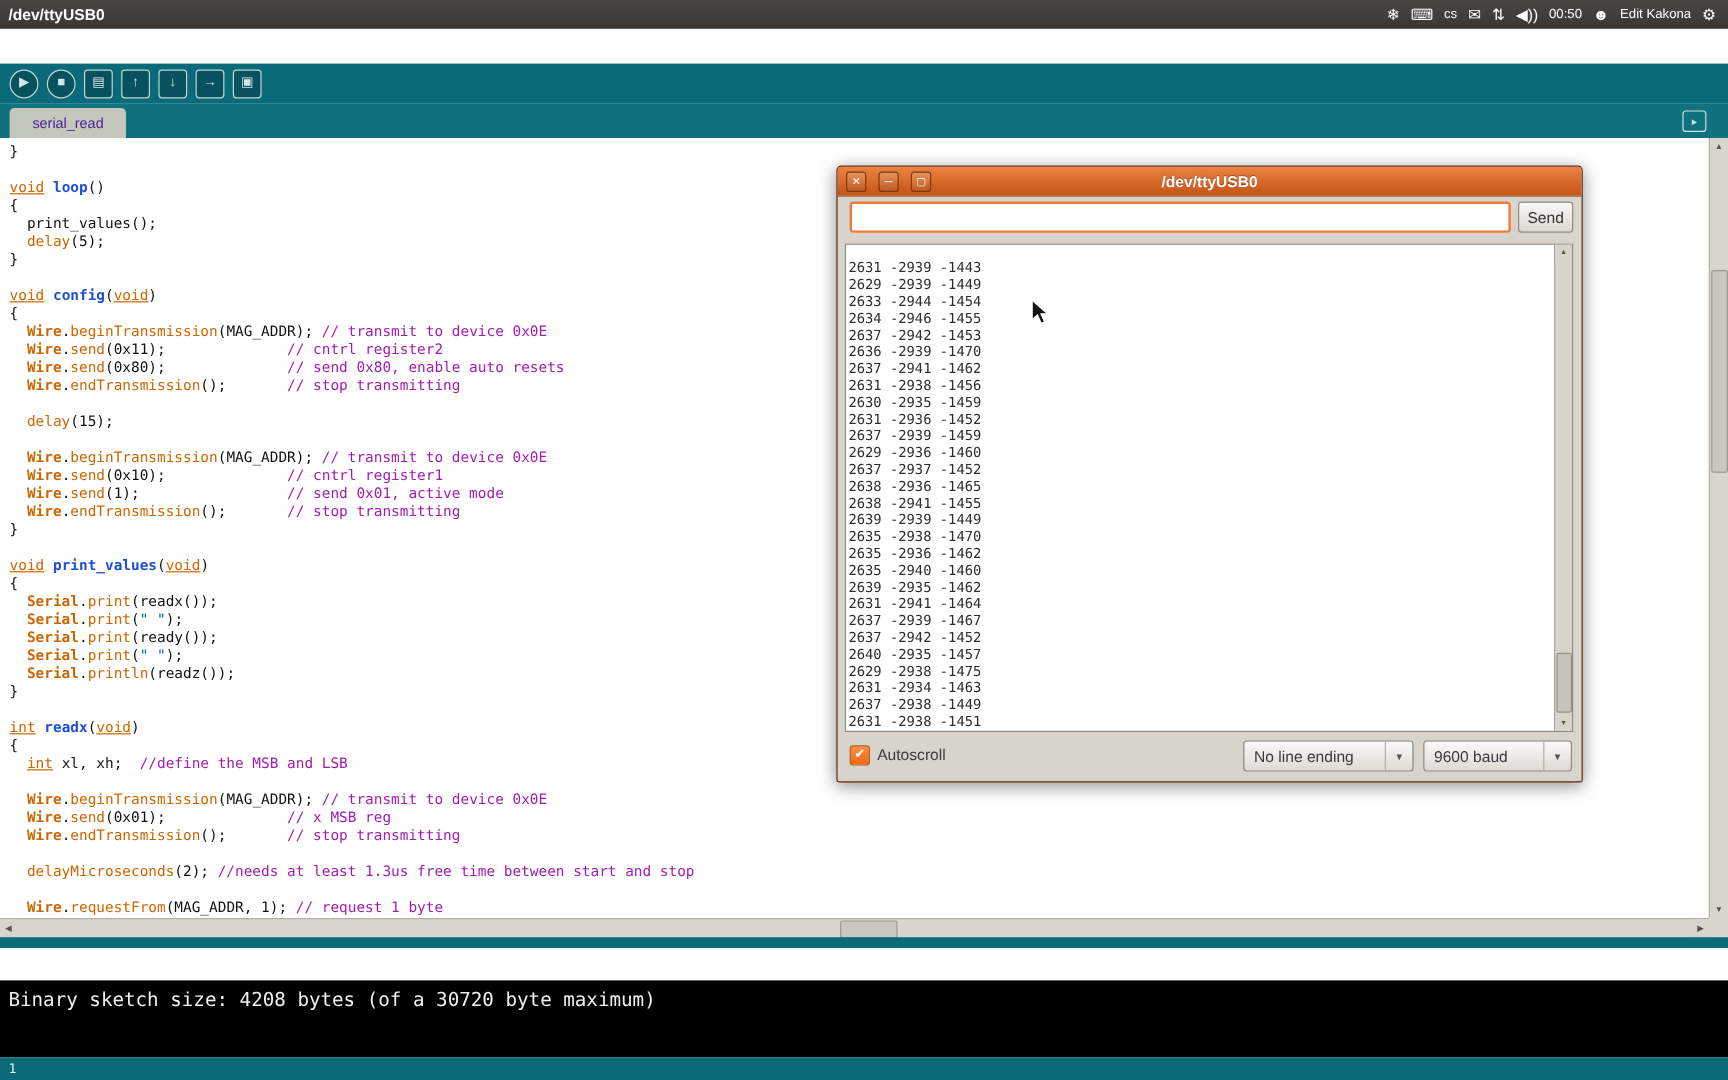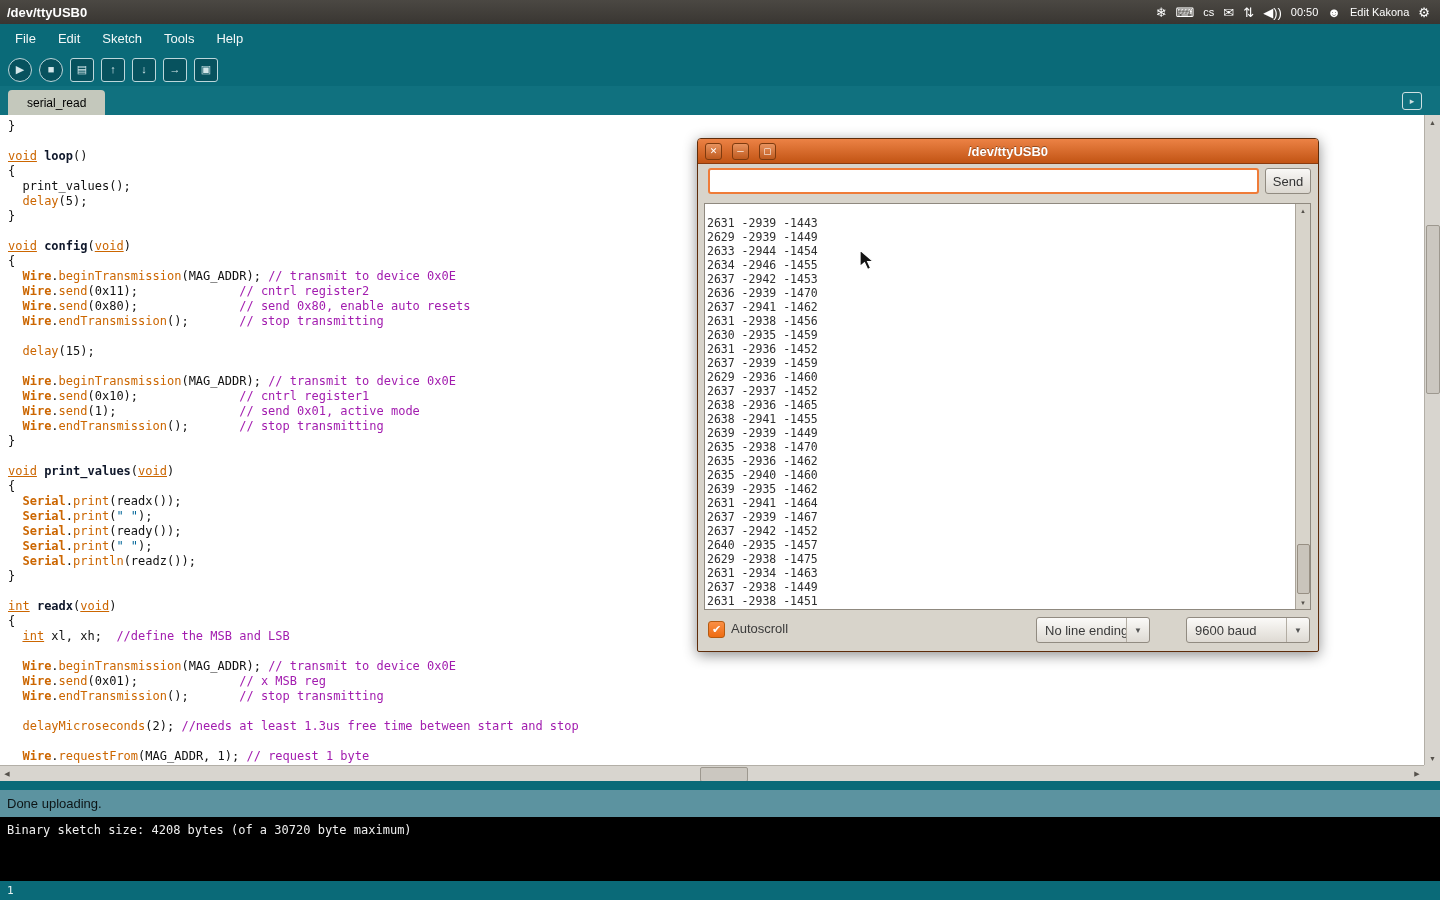--- a/index.html
+++ b/index.html
@@ -21,51 +21,51 @@
 
   .toolbar{position:absolute;left:0;top:53px;width:1440px;height:33px;background:#0a6a78;
            display:flex;align-items:center;gap:7px;padding-left:8px;box-sizing:border-box;}
   .tb-btn{width:22px;height:22px;display:flex;align-items:center;justify-content:center;background:#07525e;cursor:pointer;}
   .tb-btn.round{border:1px solid #bcd7db;border-radius:50%;}
   .tb-btn.square{border:1px solid #bcd7db;border-radius:3px;}
   .tb-glyph{color:#d3e6e9;font-size:11px;line-height:1;}
 
   .tabbar{position:absolute;left:0;top:86px;width:1440px;height:29px;background:#10717f;}
   .tab{position:absolute;left:8px;bottom:0;height:25px;background:#c4c8bc;border-radius:4px 4px 0 0;
-       padding:0 19px;display:flex;align-items:center;font-size:12px;color:#000000;cursor:pointer;}
+       padding:0 19px;display:flex;align-items:center;font-size:12px;color:#4c1d95;cursor:pointer;}
   .tab-menu{position:absolute;right:18px;top:6px;width:18px;height:16px;border:1px solid #cfe0e2;border-radius:3px;
             display:flex;align-items:center;justify-content:center;color:#cfe0e2;font-size:9px;cursor:pointer;}
 
   
   .editor{position:absolute;left:0;top:115px;width:1424px;height:650px;background:#fff;overflow:hidden;cursor:text;}
   .code{font-family:"DejaVu Sans Mono",monospace;font-size:12px;line-height:15px;padding:4px 0 0 8px;white-space:pre;color:#111;}
   .code-line{height:15px;}
   .tok-p{color:#111;} .tok-k{color:#cc6600;text-decoration:underline;} .tok-f{color:#cc6600;} .tok-o{color:#cc6600;font-weight:bold;}
-  .tok-b{color:#0f172a;font-weight:bold;} .tok-c{color:#a21caf;} .tok-s{color:#006699;}
+  .tok-b{color:#1d4ed8;font-weight:bold;} .tok-c{color:#a21caf;} .tok-s{color:#006699;}
 
   
   .sb-arrow{display:flex;align-items:center;justify-content:center;color:#55514b;background:#d8d5cf;}
   .vscroll{position:absolute;left:1424px;top:115px;width:16px;height:650px;background:#d8d5cf;
            border-left:1px solid #b3afa7;box-sizing:border-box;}
   .vscroll .sb-arrow{width:15px;height:14px;font-size:7px;}
   .vscroll .up{position:absolute;top:0;} .vscroll .down{position:absolute;bottom:0;}
   .vthumb{position:absolute;left:1px;top:110px;width:12px;height:167px;background:#cbc7c0;border:1px solid #9d988f;border-radius:2px;}
   .hscroll{position:absolute;left:0;top:765px;width:1424px;height:16px;background:#d8d5cf;
            border-top:1px solid #b3afa7;box-sizing:border-box;}
   .hscroll .sb-arrow{width:14px;height:15px;font-size:7px;}
   .hscroll .left{position:absolute;left:0;top:0;} .hscroll .right{position:absolute;right:0;top:0;}
   .hthumb{position:absolute;left:700px;top:1px;width:46px;height:13px;background:#cbc7c0;border:1px solid #9d988f;border-radius:2px;}
   .corner{position:absolute;left:1424px;top:765px;width:16px;height:16px;background:#d8d5cf;}
 
   
   .gapstrip{position:absolute;left:0;top:781px;width:1440px;height:9px;background:#0a6a78;}
   .statusbar{position:absolute;left:0;top:790px;width:1440px;height:27px;background:#5c93a0;color:#0d1516;
              font-size:13px;display:flex;align-items:center;padding-left:7px;box-sizing:border-box;}
   .console{position:absolute;left:0;top:817px;width:1440px;height:64px;background:#000;color:#efefef;
-           font-family:"DejaVu Sans Mono",monospace;font-size:12px;padding:6px 0 0 7px;box-sizing:border-box;}
+           font-family:"DejaVu Sans Mono",monospace;font-size:16px;padding:6px 0 0 7px;box-sizing:border-box;}
   .footerbar{position:absolute;left:0;top:881px;width:1440px;height:19px;background:#0a6a78;color:#e8f2f2;
              font-family:"DejaVu Sans Mono",monospace;font-size:11px;display:flex;align-items:center;padding-left:7px;box-sizing:border-box;}
 
   
   .serial-window{position:absolute;left:697px;top:138px;width:620px;height:512px;background:#d8d4cb;
                  border:1px solid #5e2c0a;border-radius:4px 4px 2px 2px;box-shadow:0 3px 14px rgba(0,0,0,.45);z-index:10;}
   .sw-titlebar{position:relative;height:24px;background:linear-gradient(#ec8245,#c25414);
                border-radius:3px 3px 0 0;border-bottom:1px solid #8a3c10;display:flex;align-items:center;}
   .sw-title{position:absolute;left:0;right:0;text-align:center;color:#fff;font-weight:bold;font-size:13px;
             text-shadow:0 -1px 0 rgba(0,0,0,.35);pointer-events:none;}
@@ -88,21 +88,21 @@
   .sw-scroll .sb-arrow{width:14px;height:13px;font-size:6px;background:#d8d4cb;}
   .sw-scroll .bottom{position:absolute;bottom:0;}
   .sw-thumb{position:absolute;left:1px;top:340px;width:11px;height:48px;background:#c9c4bb;border:1px solid #978f83;border-radius:2px;}
   .sw-check{position:absolute;left:10px;top:457px;width:15px;height:15px;background:linear-gradient(#fa8f45,#ee6c12);
             border:1px solid #b55a10;border-radius:3px;color:#fff;font-size:11px;line-height:15px;text-align:center;cursor:pointer;}
   .sw-autoscroll-label{position:absolute;left:33px;top:457px;font-size:13px;color:#3a3a3a;}
   .sw-dd{position:absolute;top:453px;height:26px;box-sizing:border-box;background:linear-gradient(#fbfaf8,#dedad3);
          border:1px solid #918b81;border-radius:3px;display:flex;align-items:stretch;font-size:13px;color:#3a3a3a;cursor:pointer;}
   .sw-dd-text{flex:1;display:flex;align-items:center;padding:0 8px;white-space:nowrap;overflow:hidden;}
   .sw-dd-arrow{width:22px;border-left:1px solid #b3ada3;display:flex;align-items:center;justify-content:center;font-size:8px;color:#555;}
-  #dd-line{left:338px;width:114px;}
+  #dd-line{left:338px;width:142px;}
   #dd-baud{left:488px;width:124px;}
 
   .cursor{position:absolute;left:859px;top:249px;z-index:50;pointer-events:none;}
 </style>
 </head>
 <body>
 
 <div class="screen">
 
   <header class="toppanel">
@@ -114,27 +114,20 @@
         <span class="tp-icon">✉</span>
         <span class="tp-icon">⇅</span>
         <span class="tp-icon">◀))</span>
         <span class="tp-label">00:50</span>
         <span class="tp-icon">☻</span>
         <span class="tp-label">Edit Kakona</span>
         <span class="tp-icon">⚙</span>
       </div>
   </header>
 
-  <nav class="menubar" id="menubar">
-      <span class="menu-item">File</span>
-      <span class="menu-item">Edit</span>
-      <span class="menu-item">Sketch</span>
-      <span class="menu-item">Tools</span>
-      <span class="menu-item">Help</span>
-    </nav>
 
   <div class="toolbar" id="toolbar">
       <div class="tb-btn round">
         <span class="tb-glyph">▶</span>
       </div>
       <div class="tb-btn round">
         <span class="tb-glyph">■</span>
       </div>
       <div class="tb-btn square">
         <span class="tb-glyph">▤</span>
@@ -173,23 +166,20 @@
   </div>
 
   <div class="hscroll">
     <div class="sb-arrow left">◀</div>
     <div class="hthumb"></div>
     <div class="sb-arrow right">▶</div>
   </div>
   <div class="corner"></div>
 
   <div class="gapstrip"></div>
-  <div class="statusbar">
-    <span>Done uploading.</span>
-  </div>
   <div class="console">
     <span>Binary sketch size: 4208 bytes (of a 30720 byte maximum)</span>
   </div>
   <div class="footerbar">
     <span>1</span>
   </div>
 
   <div class="serial-window">
     <div class="sw-titlebar">
       <div class="sw-btn">

